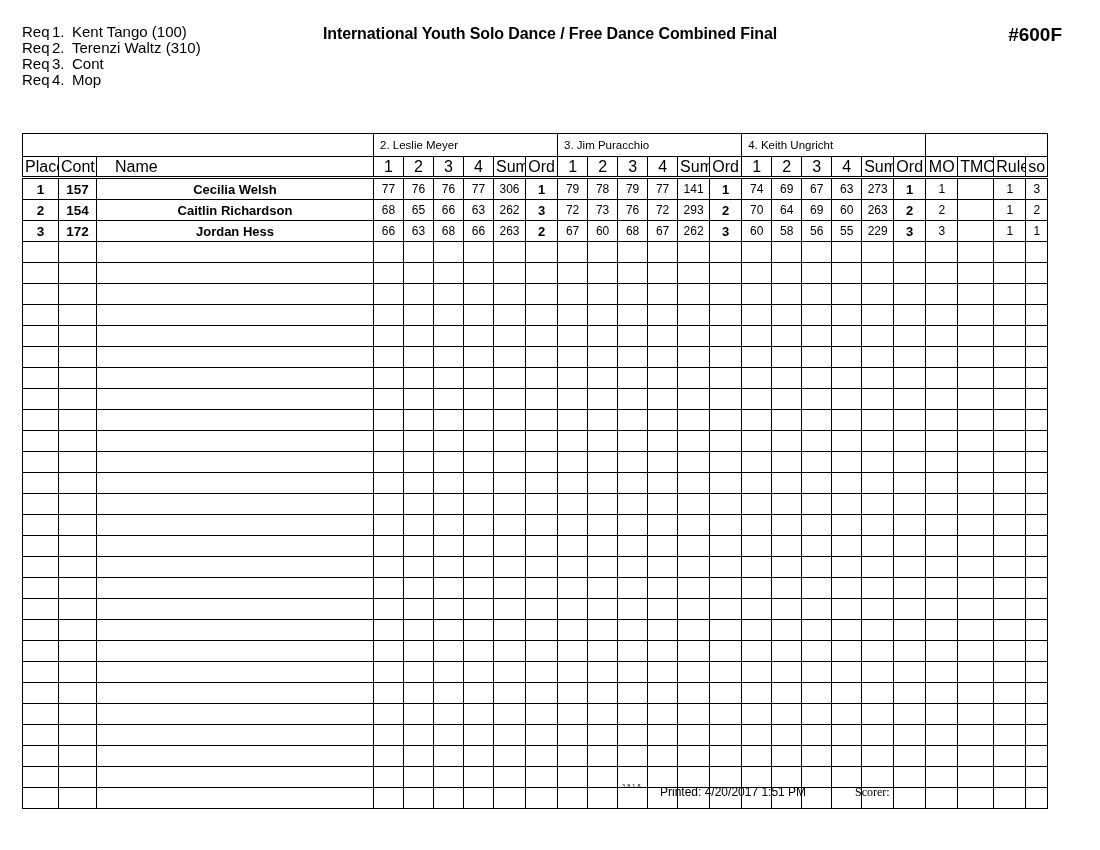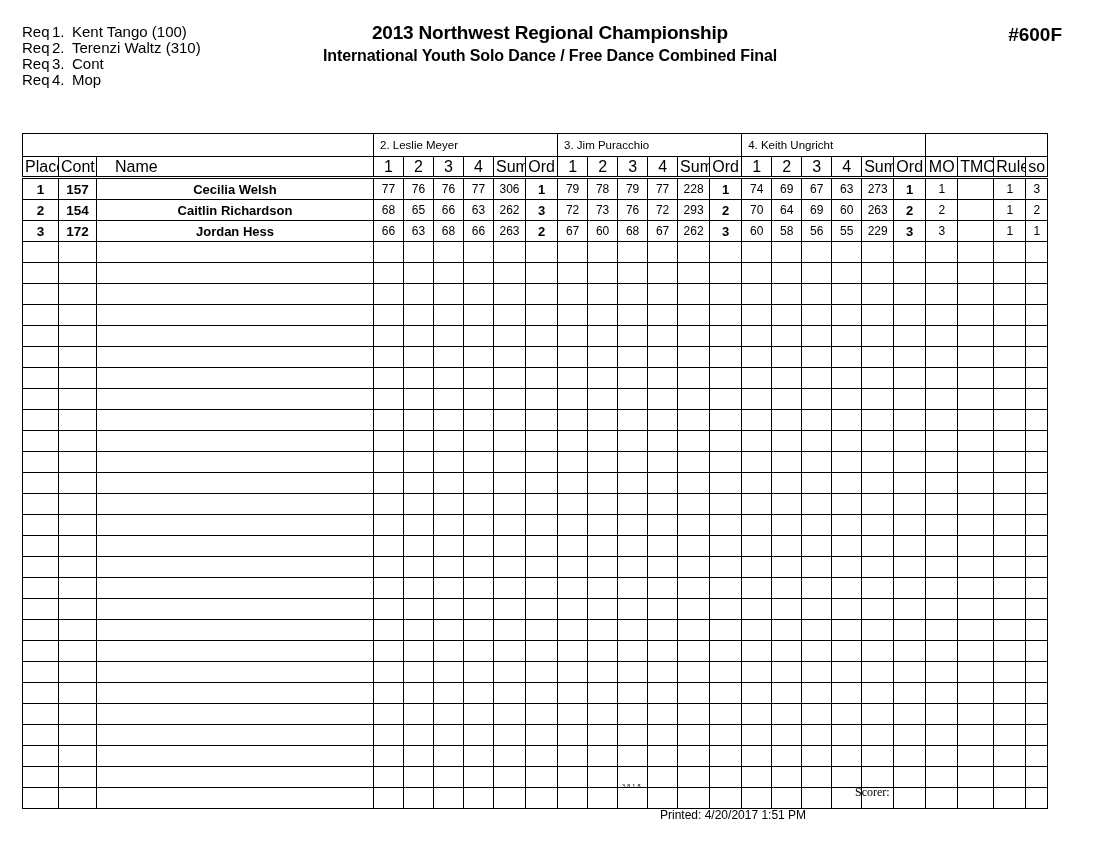--- a/index.html
+++ b/index.html
@@ -122,21 +122,21 @@
   #version-stamp {
     position: absolute;
     left: 622px;
     top: 783px;
     font-size: 5.5px;
     letter-spacing: 0.3px;
   }
   #printed-stamp {
     position: absolute;
     left: 660px;
-    top: 808px;
+    top: 785px;
     font-size: 12px;
     white-space: nowrap;
   }
   #scorer-stamp {
     position: absolute;
     left: 855px;
     top: 785px;
     font-size: 12px;
     font-family: Liberation Serif, serif;
   }
@@ -153,21 +153,20 @@
   </span>
   <span class="req-line">
     <span class="req-lbl">Req</span><span class="req-num">3.</span><span class="req-txt">Cont</span>
   </span>
   <span class="req-line">
     <span class="req-lbl">Req</span><span class="req-num">4.</span><span class="req-txt">Mop</span>
   </span>
 </div>
 
 <div id="title-zone">
-  <div id="event-title">2013 Northwest Regional Championship</div>
   <div id="event-subtitle">International Youth Solo Dance / Free Dance Combined Final</div>
 </div>
 <div id="event-code">#600F</div>
 
 <div id="sheet">
   <table class="grid">
     <colgroup>
       <col style="width:36px">
       <col style="width:38px">
       <col style="width:277px">
@@ -248,21 +247,21 @@
           <td>77</td>
           <td>76</td>
           <td>76</td>
           <td>77</td>
           <td>306</td>
           <td class="ord sep-left sep-right">1</td>
           <td>79</td>
           <td>78</td>
           <td>79</td>
           <td>77</td>
-          <td>228</td>
+          <td>141</td>
           <td class="ord sep-left sep-right">1</td>
           <td>74</td>
           <td>69</td>
           <td>67</td>
           <td>63</td>
           <td>273</td>
           <td class="ord sep-left sep-right">1</td>
           <td>1</td>
           <td></td>
           <td>1</td>

